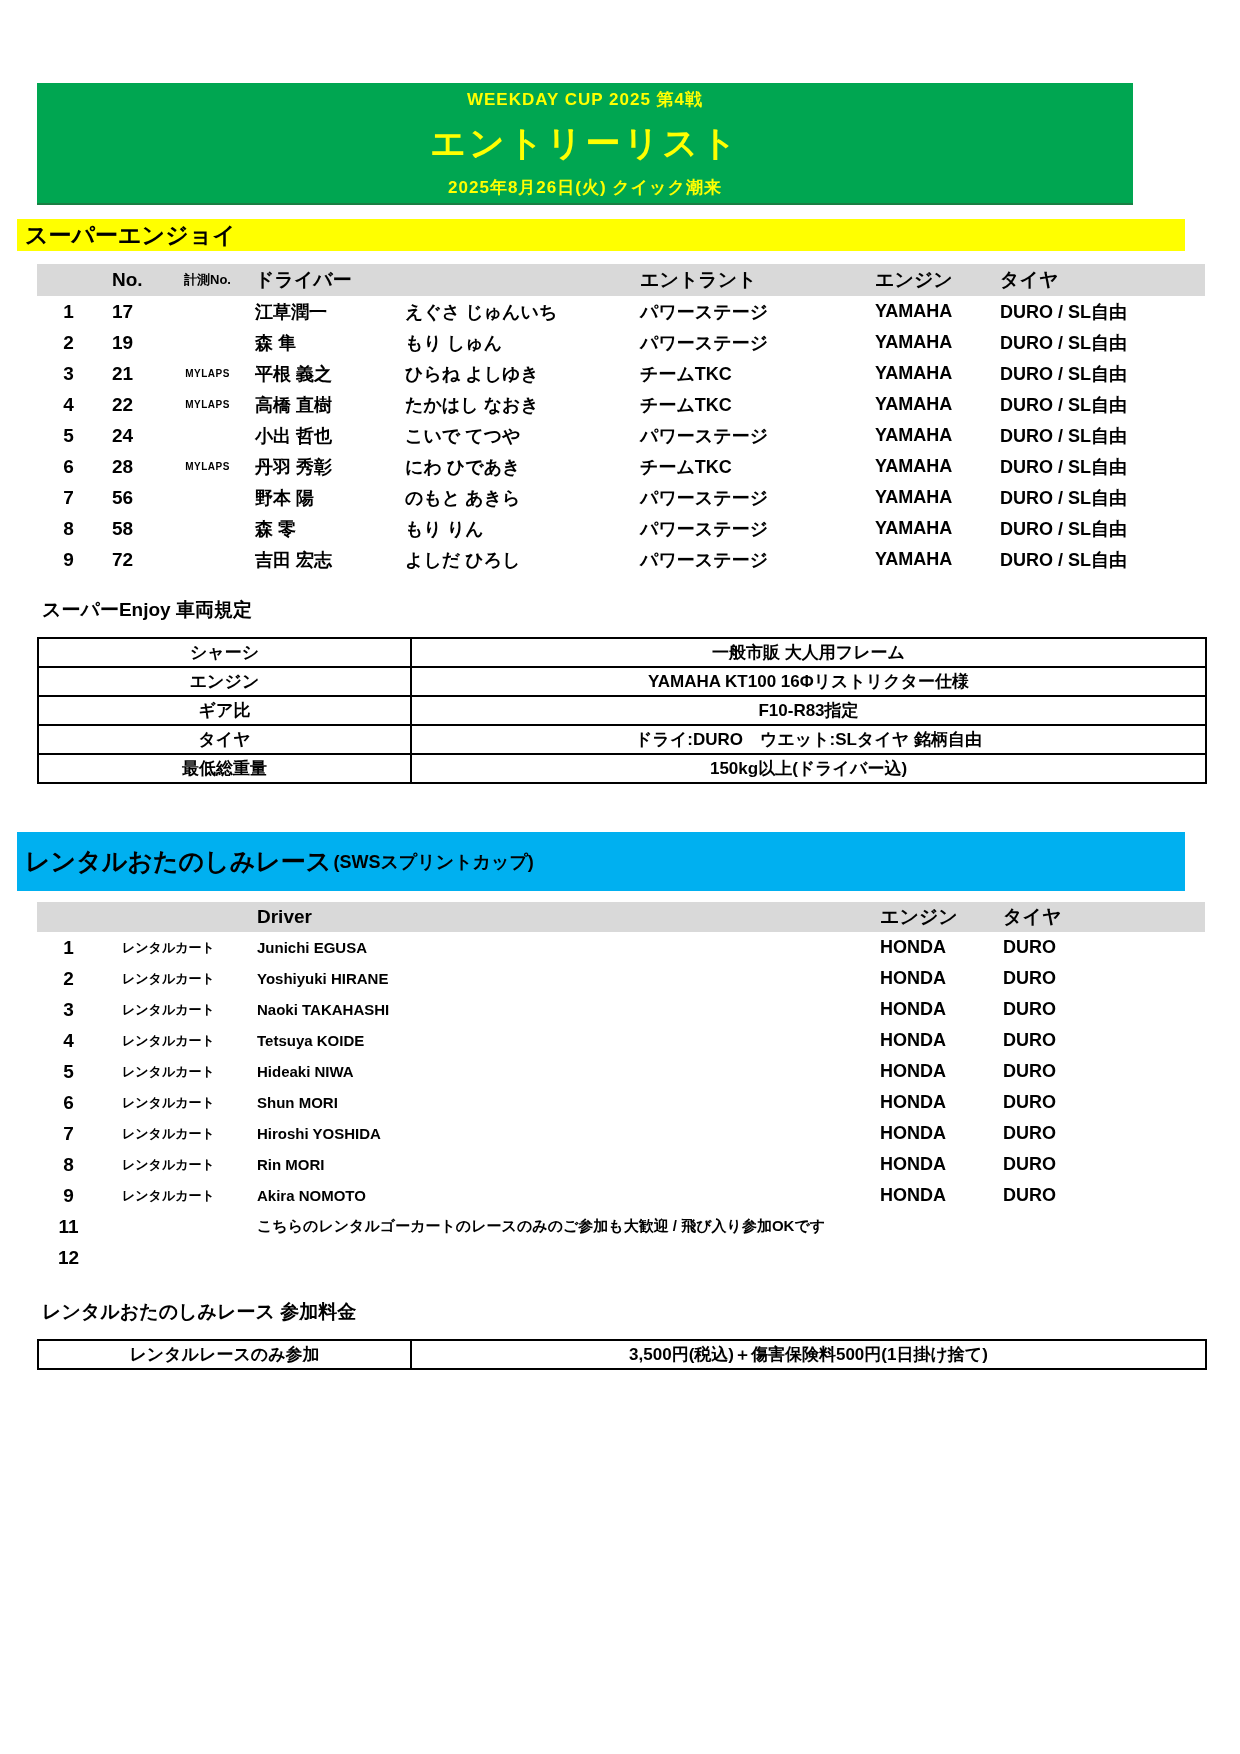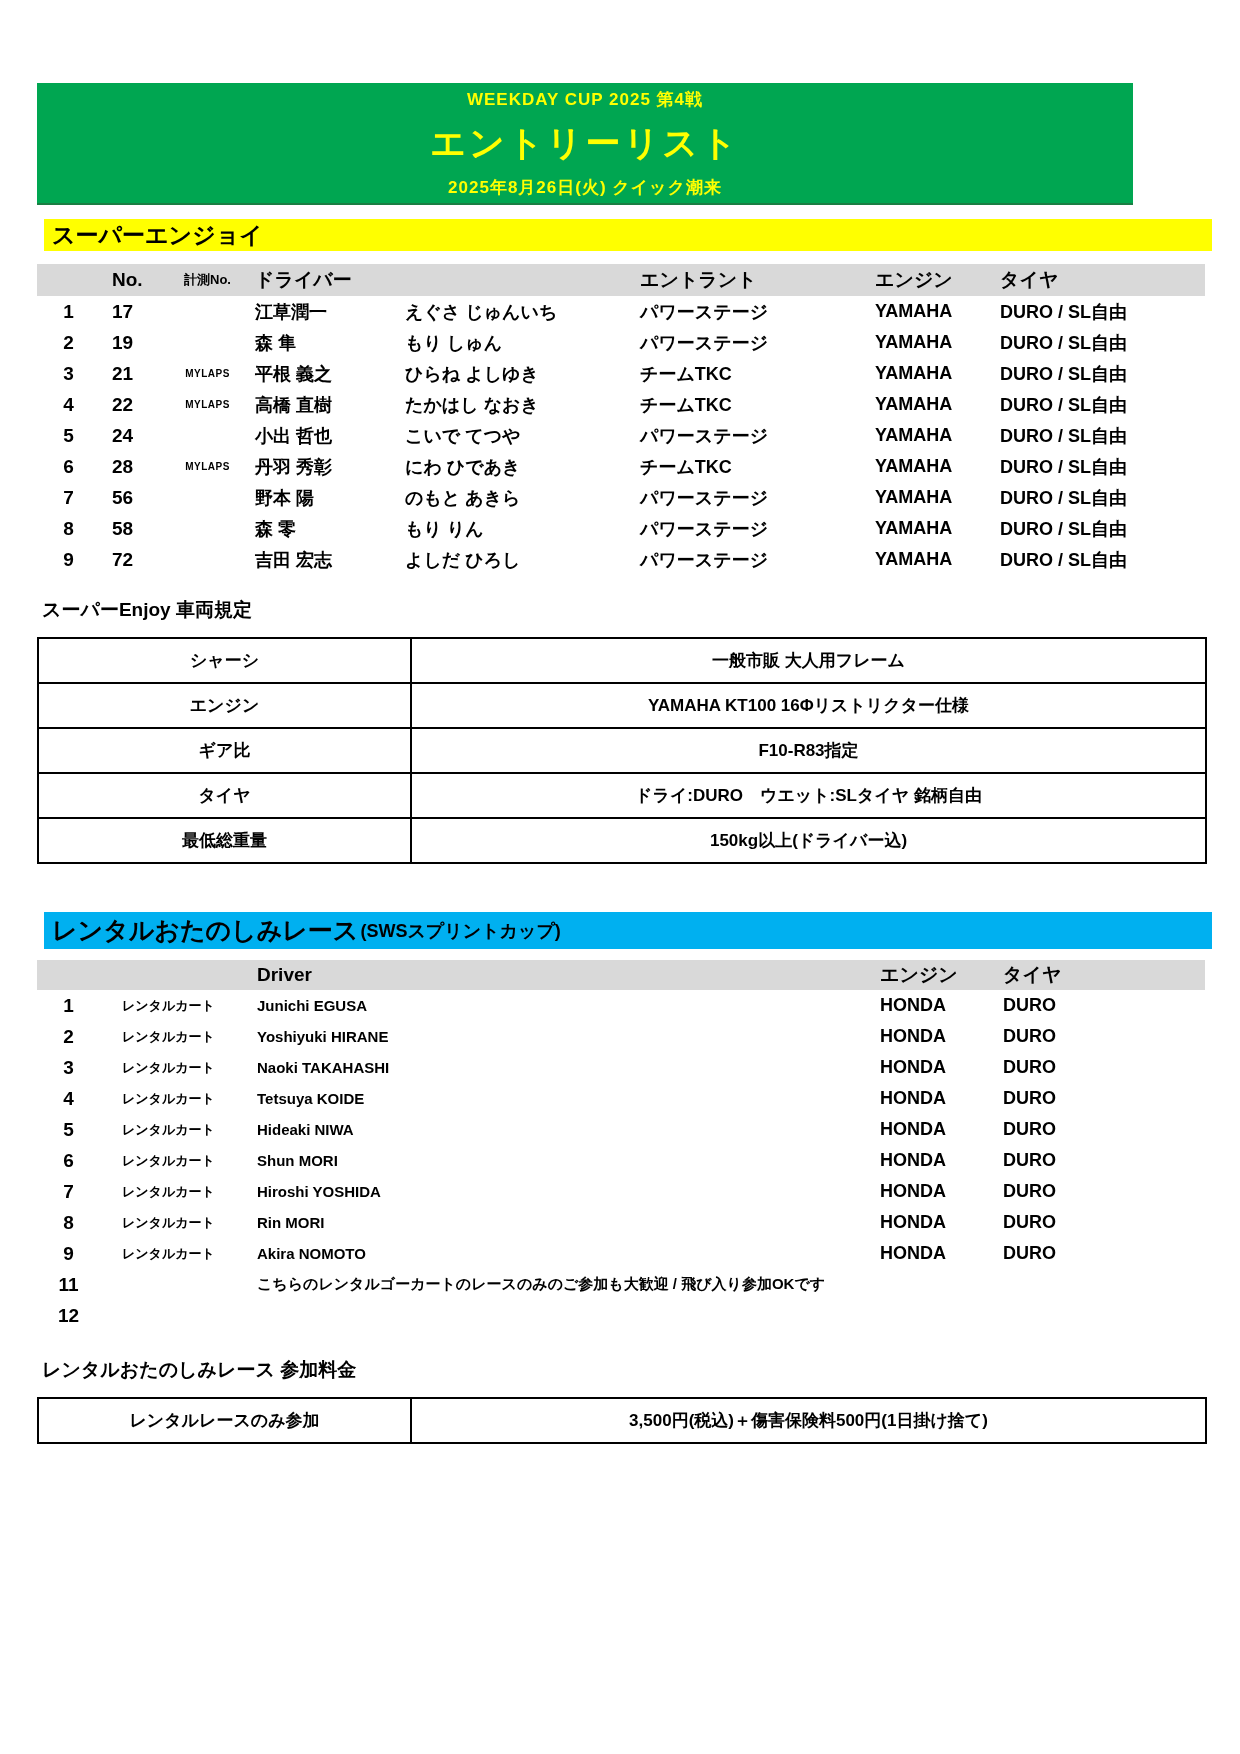--- a/index.html
+++ b/index.html
@@ -17,25 +17,25 @@
     color:var(--banner_text,#ffff00);
     display:flex;flex-direction:column;align-items:center;justify-content:center;
     text-align:center;box-sizing:border-box;
     border-bottom:2px solid #1b7e43;
   }
   .event-name{font-size:17px;letter-spacing:1px;}
   .page-title{font-size:35px;letter-spacing:3px;margin:9px 0;}
   .event-date{font-size:17px;letter-spacing:1px;}
   
   .banner{
-    margin:14px 0 0 44px;width:1168px;box-sizing:border-box;
+    margin:14px 0 0 17px;width:1168px;box-sizing:border-box;
     display:flex;align-items:center;padding-left:8px;
   }
   .banner-yellow{background:var(--yellow,#ffff00);height:32px;font-size:23px;}
-  .banner-blue{background:var(--blue,#00b0f0);height:37px;font-size:25px;margin-top:48px;}
+  .banner-blue{background:var(--blue,#00b0f0);height:59px;font-size:25px;margin-top:48px;}
   .banner-blue .sub{font-size:18px;margin-left:2px;}
   
   table{border-collapse:collapse;table-layout:fixed;margin-left:37px;width:1168px;}
   .entry-table{margin-top:13px;}
   .entry-table thead th{
     background:var(--header_gray,#d9d9d9);
     height:32px;font-size:19px;font-weight:bold;text-align:left;
     padding:0;vertical-align:middle;
   }
   .entry-table th.th-no{padding-left:12px;}
@@ -50,21 +50,21 @@
   .rental-table thead th{height:30px;}
   .rental-table th.th-driver{padding-left:32px;}
   td.kart{font-size:13px;padding-left:22px;}
   td.driver{padding-left:32px;font-size:15px;}
   
   .sub-title{font-size:19px;margin:22px 0 14px 42px;}
   .sub-title-2{font-size:19px;margin:26px 0 14px 42px;}
   
   .spec-table td{
     border:2px solid #000;height:27px;text-align:center;
-    font-size:17px;vertical-align:middle;padding:8px;
+    font-size:17px;vertical-align:middle;padding:0;
   }
 </style>
 </head>
 <body>
 
 <div class="page">
 
   <header class="event-banner">
     <div class="event-name">WEEKDAY CUP 2025 第4戦</div>
     <div class="page-title">エントリーリスト</div>

